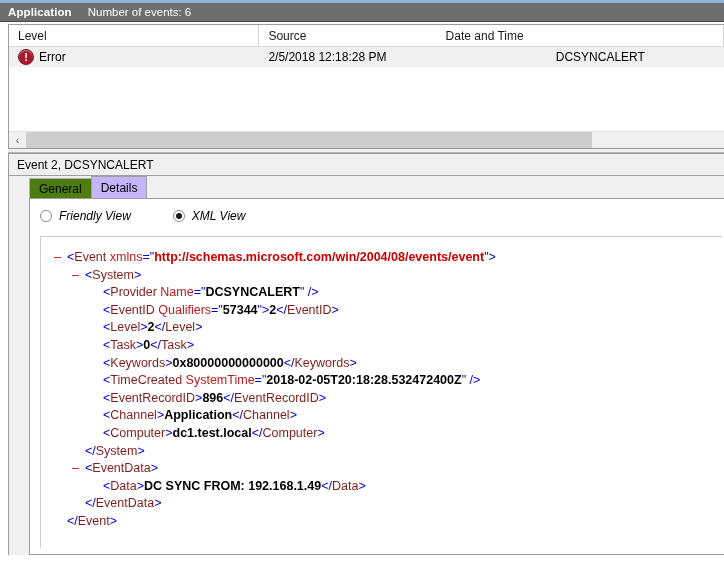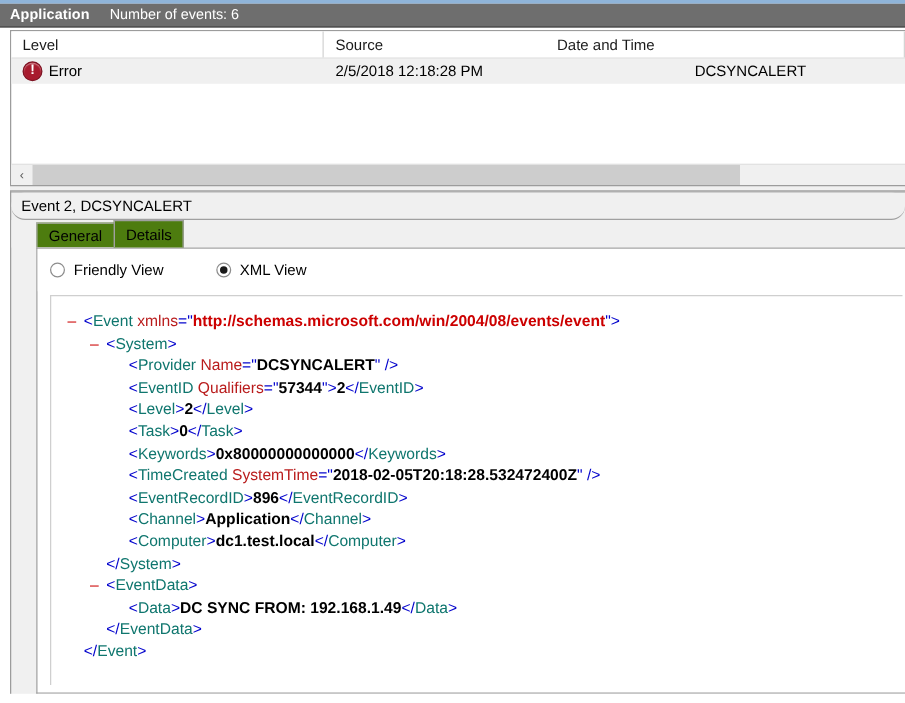--- a/index.html
+++ b/index.html
@@ -182,21 +182,20 @@
   .detail-title {
     height: 22px;
     display: flex;
     align-items: center;
     padding-left: 8px;
     font-size: 12px;
     color: #000000;
     background: #f0f0f0;
     border-bottom: 1px solid #a0a0a0;
     box-sizing: border-box;
-    border-radius: 11px;
   }
 
   
   .tabstrip {
     display: flex;
     align-items: flex-end;
     height: 22px;
     padding-left: 20px;
     background: #f0f0f0;
     box-sizing: border-box;
@@ -208,21 +207,21 @@
     height: 20px;
     line-height: 16px;
     box-sizing: border-box;
     background: #4d7c0f;
     color: #000000;
     border: 1px solid #b0b0b0;
     border-bottom: none;
     margin-right: -1px;
   }
   .tab.active {
-    background: #4d7c0f;
+    background: #c4b5fd;
     border-color: #a0a0a0;
     position: relative;
     z-index: 2;
     height: 22px;
     padding-top: 3px;
   }
 
   
   .tab-body {
     background: #ffffff;
@@ -235,20 +234,21 @@
     overflow: hidden;
   }
 
   .radio-row {
     display: flex;
     align-items: center;
     height: 34px;
     padding-left: 10px;
     box-sizing: border-box;
     background: #ffffff;
+    font-style: italic;
   }
   .radio-opt {
     display: flex;
     align-items: center;
     margin-right: 42px;
     font-size: 12px;
     color: #000000;
   }
   .radio-mark {
     width: 12px;
@@ -284,21 +284,21 @@
     overflow: hidden;
   }
   .xml-line {
     font-family: "Liberation Sans", sans-serif;
     font-size: 12.5px;
     line-height: 17.6px;
     white-space: pre;
     color: #0000cc;
   }
   .tk-punct  { color: #0000cc; }          
-  .tk-tag    { color: #0f766e; }          
+  .tk-tag    { color: #7f1d1d; }          
   .tk-attr   { color: #b91c1c; }          
   .tk-val    { color: #cc0000; font-weight: bold; }  
   .tk-valdk  { color: #000000; font-weight: bold; }  
   .tk-text   { color: #000000; font-weight: bold; }  
   .tk-minus  { color: #cc0000; font-weight: normal; }
 </style>
 </head>
 <body>
 
 <div class="top-strip"></div>

